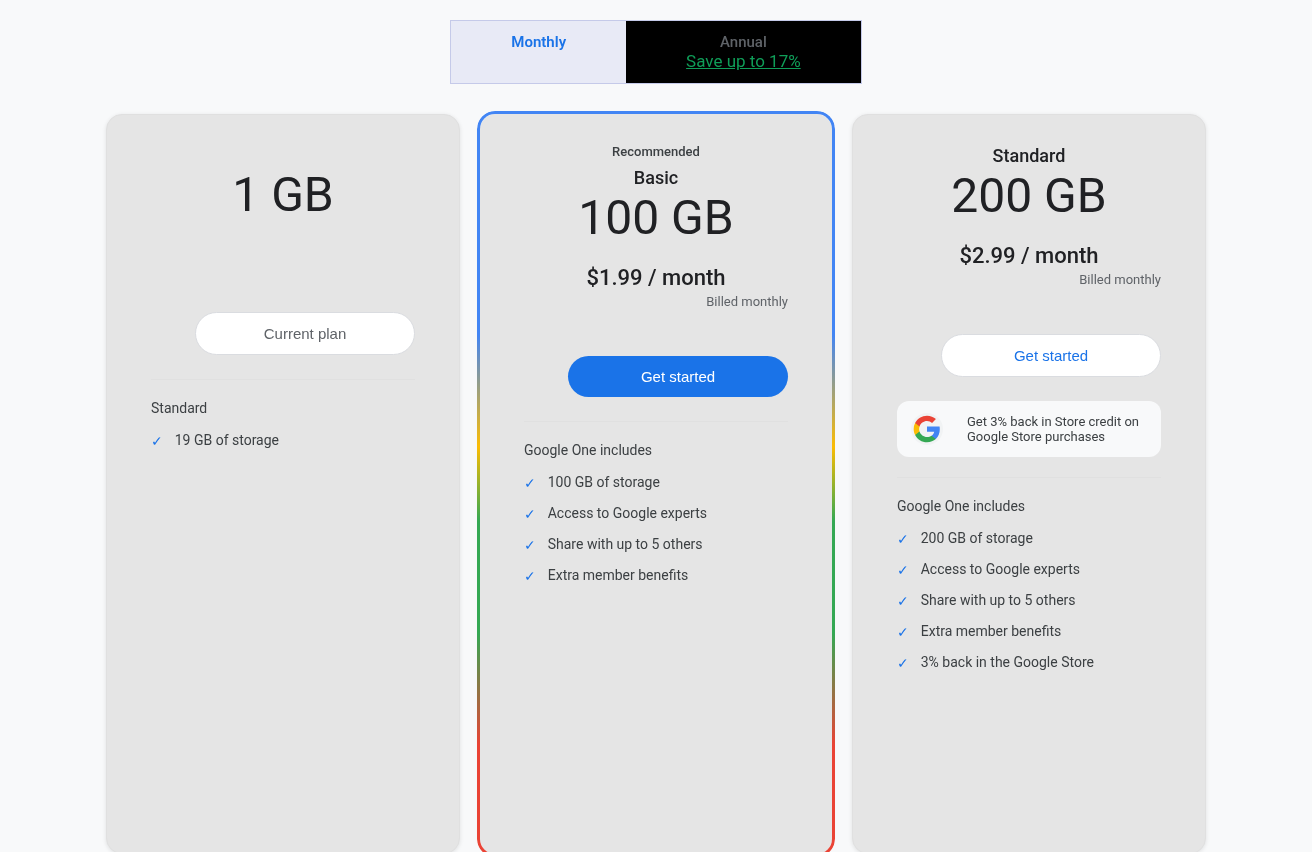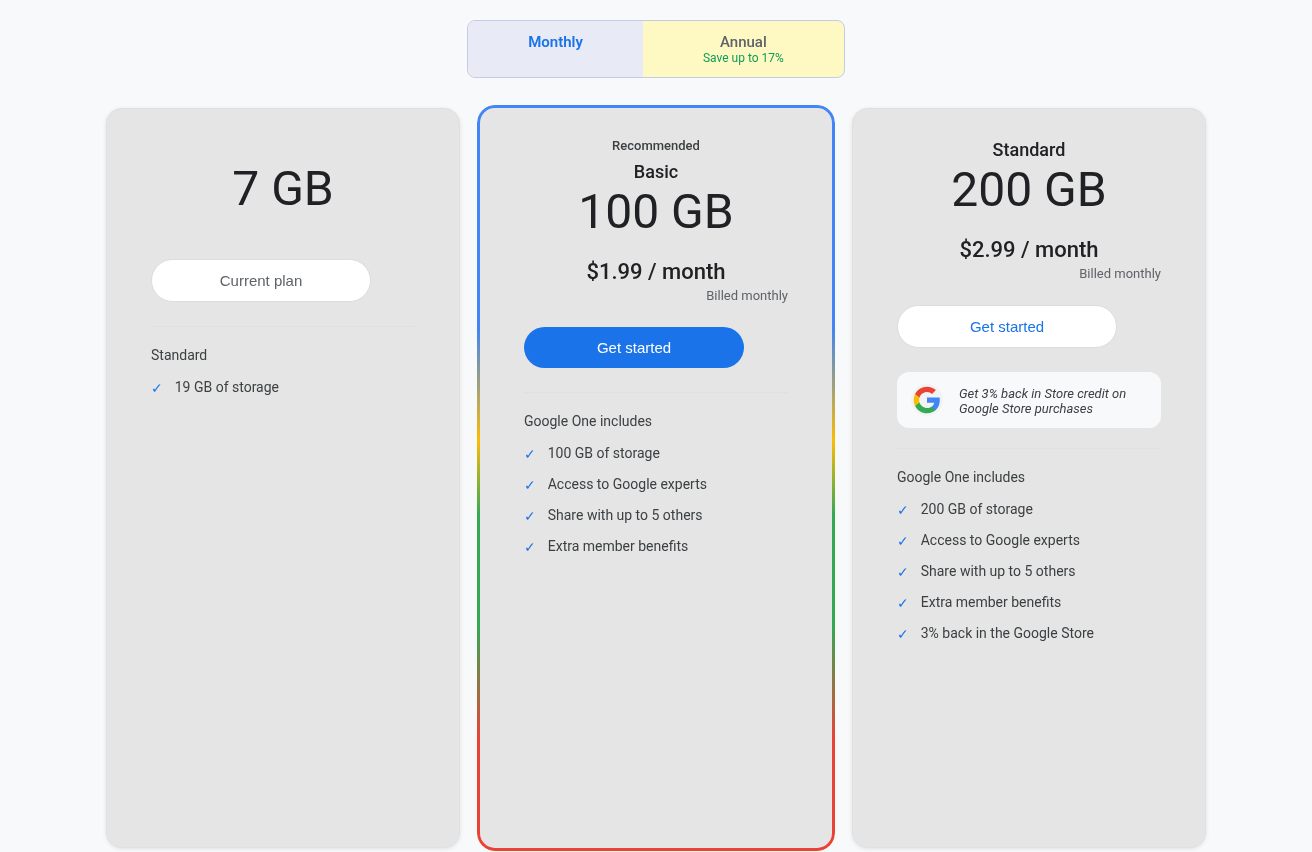--- a/index.html
+++ b/index.html
@@ -10,47 +10,48 @@
       min-height: 852px;
       display: flex;
       flex-direction: column;
       align-items: center;
       padding: 20px;
     }
 
     .billing-toggle {
       display: flex;
       border: 1.5px solid #c5cae9;
-      border-radius: 8px;
+      border-radius: 0;
       overflow: hidden;
       margin-bottom: 30px;
-      background: #fef9c3;
+      background: #000000;
     }
 
     .billing-option {
       padding: 12px 60px;
       cursor: pointer;
       text-align: center;
       font-size: 15px;
       font-weight: 500;
       color: #5f6368;
       transition: background 0.2s;
       user-select: none;
     }
 
     .billing-option.active {
       background: #e8eaf6;
       color: #1a73e8;
       font-weight: 600;
     }
 
     .billing-option .save-text {
-      font-size: 12px;
+      font-size: 17px;
       color: #0f9d58;
       font-weight: 400;
+      text-decoration: underline;
     }
 
     .plans-container {
       display: flex;
       gap: 20px;
       align-items: flex-start;
       max-width: 1100px;
       width: 100%;
     }
 
@@ -142,22 +143,23 @@
 
     .plan-billing {
       text-align: right;
       font-size: 13px;
       color: #5f6368;
       margin-bottom: 24px;
     }
 
     .plan-cta {
       display: flex;
-      justify-content: flex-start;
+      justify-content: flex-end;
       margin-bottom: 24px;
+      margin-top: 47px;
     }
 
     .btn-get-started {
       background: #1a73e8;
       color: #fff;
       border: none;
       border-radius: 24px;
       padding: 12px 40px;
       font-size: 15px;
       font-weight: 500;
@@ -221,29 +223,28 @@
 
     .check-icon {
       color: #1a73e8;
       font-size: 14px;
       margin-top: 1px;
       flex-shrink: 0;
     }
 
     .google-promo {
       display: flex;
-      align-items: flex-end;
-      gap: 16px;
+      align-items: center;
+      gap: 24px;
       background: #f8f9fa;
       border-radius: 12px;
       padding: 12px 14px;
       margin-bottom: 20px;
       font-size: 13px;
       color: #3c4043;
-      font-style: italic;
     }
 
     .google-g {
       width: 32px;
       height: 32px;
       flex-shrink: 0;
     }
 
     .free-plan-storage-area {
       display: flex;
@@ -261,21 +262,21 @@
   <div class="billing-option">
     <div>Annual</div>
     <div class="save-text">Save up to 17%</div>
   </div>
 </div>
 
 <div class="plans-container">
 
   <div class="plan-card free">
     <div class="free-plan-storage-area">
-      <div class="plan-storage">7 GB</div>
+      <div class="plan-storage">1 GB</div>
     </div>
     <div class="plan-cta">
       <button class="btn-current-plan">Current plan</button>
     </div>
     <hr class="divider">
     <div class="includes-title">Standard</div>
     <ul class="feature-list">
       <li class="feature-item">
         <span class="check-icon">✓</span>
         <span>19 GB of storage</span>

